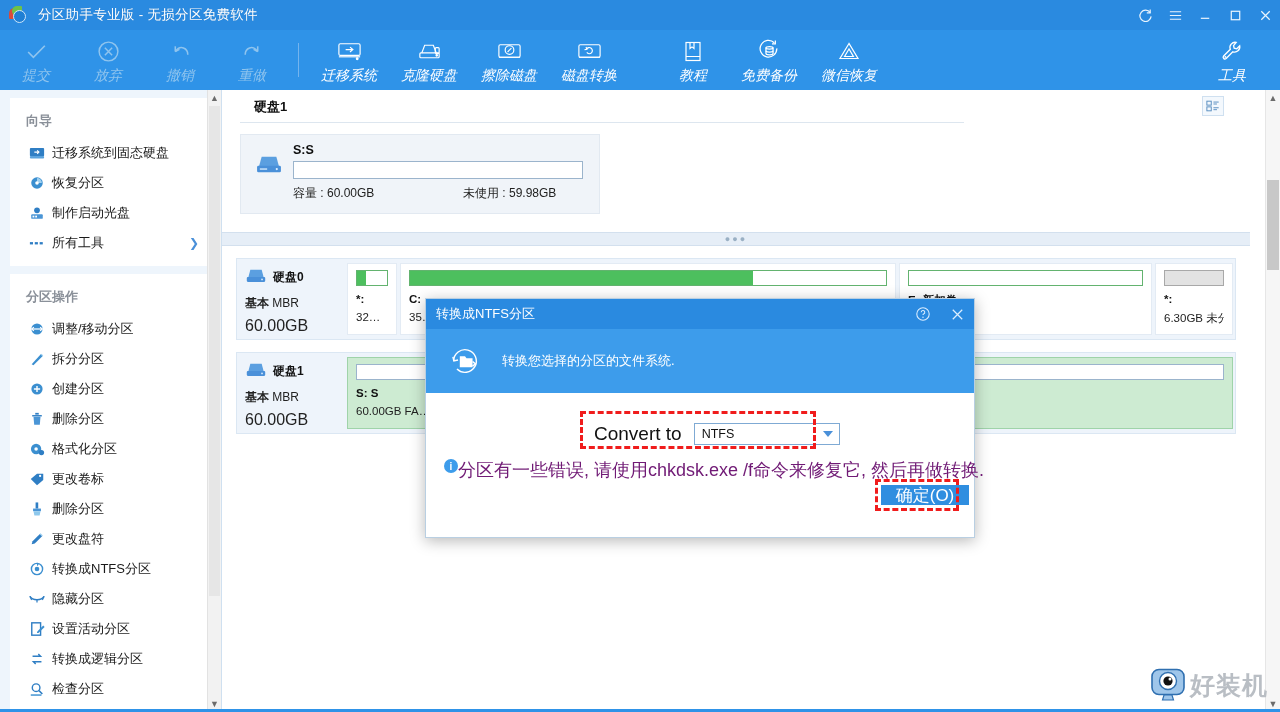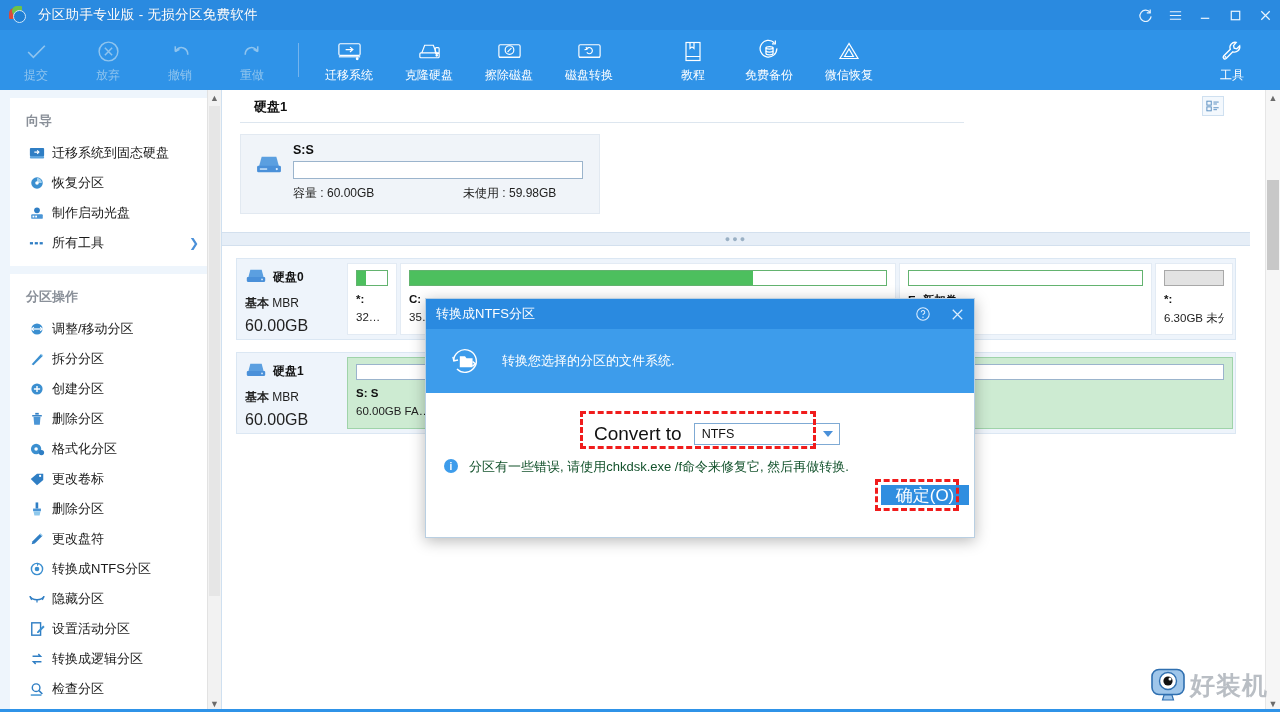--- a/index.html
+++ b/index.html
@@ -35,21 +35,21 @@
   .toolbar {
     position:absolute; top:30px; left:0; width:1280px; height:60px;
     background:#2f93e8; display:flex; align-items:center;
   }
   .tool {
     width:72px; height:58px; display:flex; flex-direction:column;
     align-items:center; justify-content:center; gap:3px; color:#ffffff;
   }
   .tool.disabled { color:#8fc4ee; }
   .tool .ti { height:26px; display:flex; align-items:center; justify-content:center; }
-  .tool .tl { font-size:12px; line-height:14px; white-space:nowrap; }
+  .tool .tl { font-size:14px; line-height:14px; white-space:nowrap;font-style:italic; }
   .tool-sep { width:1px; height:34px; background:#74b4ee; margin:0 10px; }
   .tool.wide { width:80px; }
   .tool.spacer { flex:1 1 auto; width:auto; }
 
   
   .sidebar {
     position:absolute; top:90px; left:0; width:222px; height:622px;
     background:#eef5fc; border-right:1px solid #cfe0f0;
     overflow:hidden;
   }
@@ -169,21 +169,21 @@
   .combo .arw { position:absolute; right:6px; width:0; height:0;
     border-left:5px solid transparent; border-right:5px solid transparent; border-top:6px solid #4a90d9; }
   .hl-box {
     position:absolute; border:3px dashed #f01c1c; pointer-events:none;
   }
   .hl-combo { left:154px; top:18px; width:236px; height:38px; }
   .hl-ok { left:449px; top:86px; width:84px; height:32px; }
   .note { position:absolute; left:18px; top:65px; display:flex; align-items:flex-start; }
   .note .ni { width:14px; height:14px; border-radius:50%; background:#3d9ceb; color:#fff;
     font-size:10px; display:flex; align-items:center; justify-content:center; flex:0 0 auto; margin-top:1px; font-weight:bold; }
-  .note .nt { font-size:13px; color:#14532d; margin-left:11px; white-space:nowrap; }
+  .note .nt { font-size:18px; color:#701a75; margin-left:0; white-space:nowrap; }
   .ok-btn {
     position:absolute; left:455px; top:92px; width:88px; height:20px; background:#2f8ee0;
     color:#ffffff; font-size:17px; display:flex; align-items:center; justify-content:center;
     border:1px solid #2f8ee0;
   }
 
   
   .wm { position:absolute; right:12px; bottom:10px; display:flex; align-items:center; gap:4px; }
   .wm .eye { width:36px; height:34px; position:relative; }
   .wm .txt { font-size:25px; font-weight:bold; color:#b9bec4; letter-spacing:1px; }

